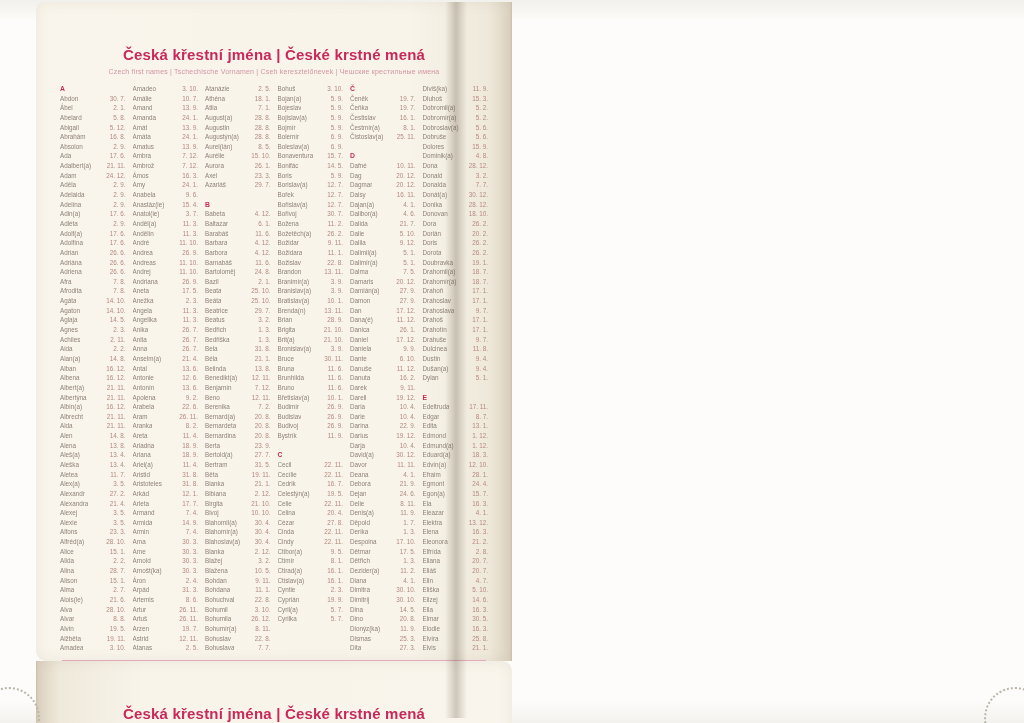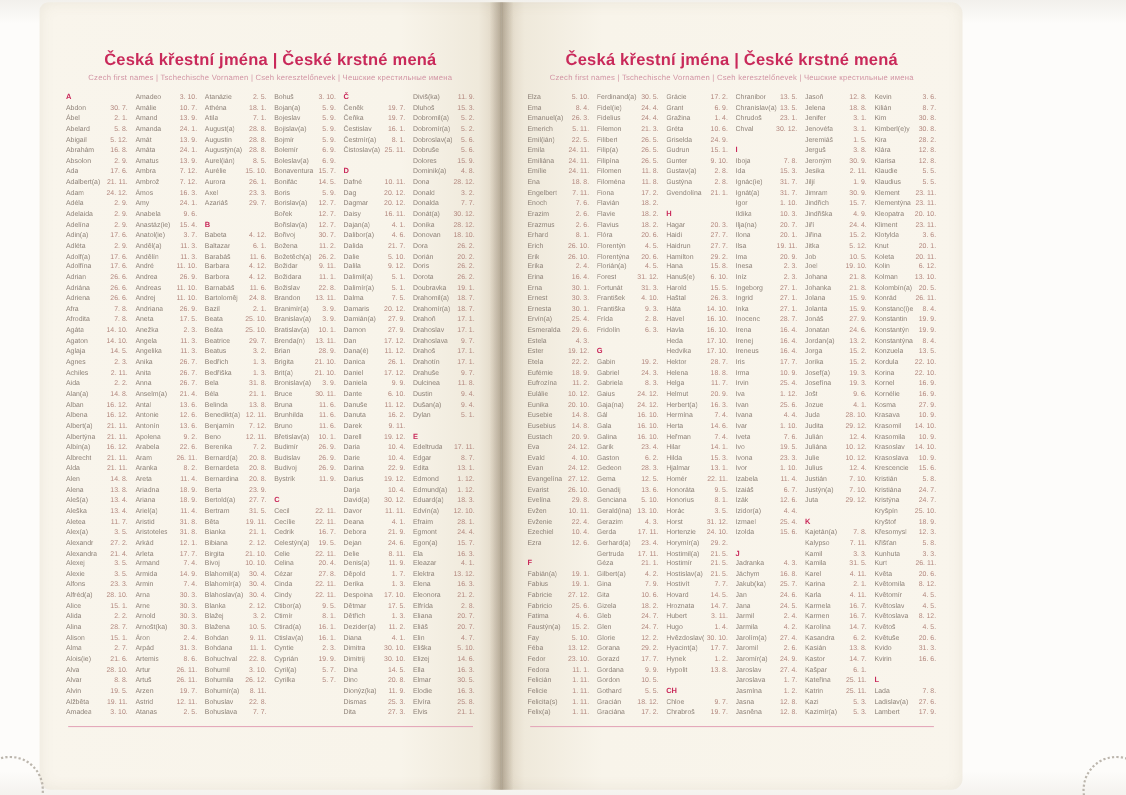--- a/index.html
+++ b/index.html
@@ -5,20 +5,21 @@
   html,body{margin:0;padding:0;}
   body{
     width:1024px;height:723px;position:relative;overflow:hidden;
     background:#fdfcfa;
     font-family:"Liberation Sans","DejaVu Sans",sans-serif;
   }
   .backdrop{position:absolute;inset:0;background:linear-gradient(180deg,#f2f0ec 0%,#fdfcfa 3%,#fdfcfa 97%,#f4f2ee 100%);}
   .spread{
     position:absolute;left:36px;top:2px;width:839px;height:716px;
     display:flex;
+    flex-direction:column;
   }
   .page{
     width:476px;height:716px;position:relative;
     background:#f7f3e9;
     box-shadow:inset 0 0 14px rgba(120,105,80,.10);
   }
   .page.left{
     border-radius:8px 0 0 10px;
     background:linear-gradient(90deg,#f9f5ec 0%,#f8f4ea 78%,#efe9db 95%,#ddd3c1 99.6%,#cfc4b0 100%);
   }

